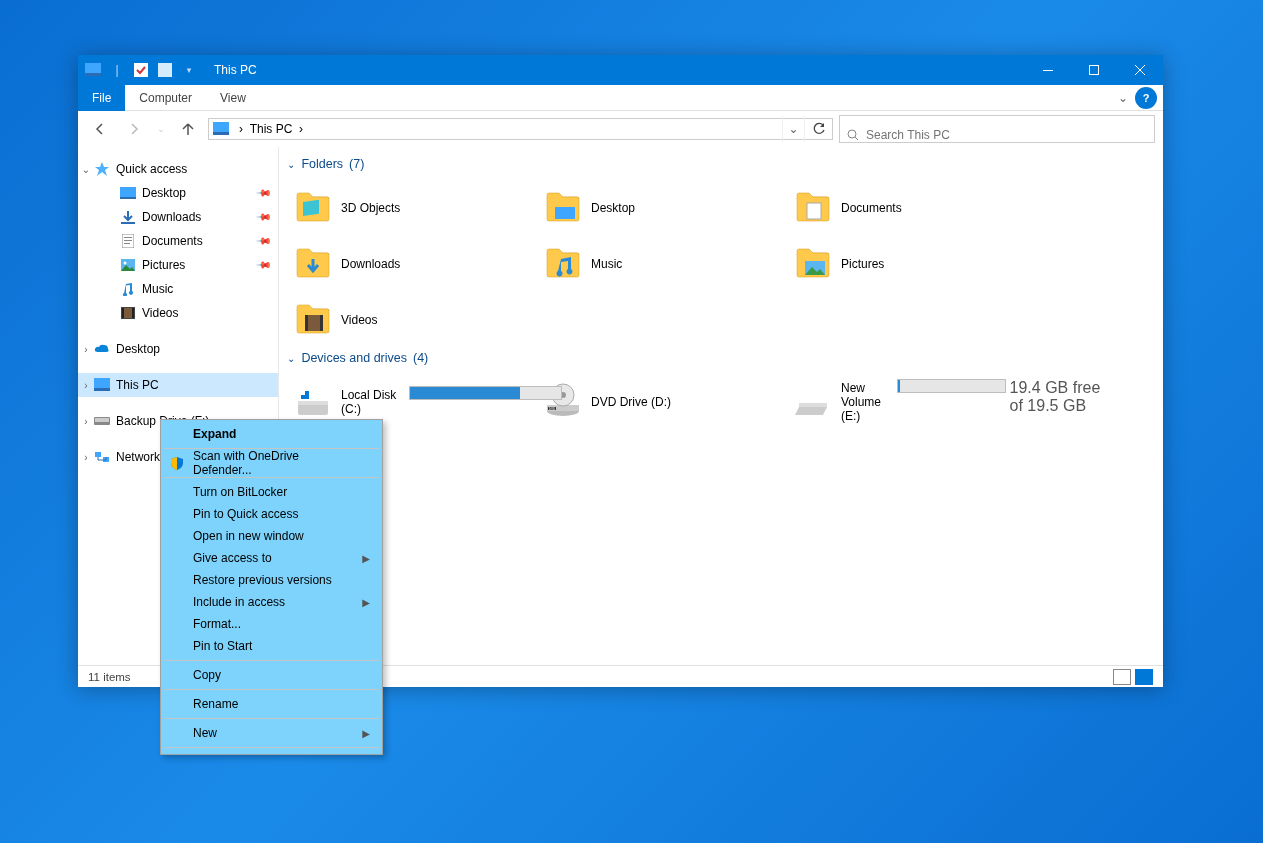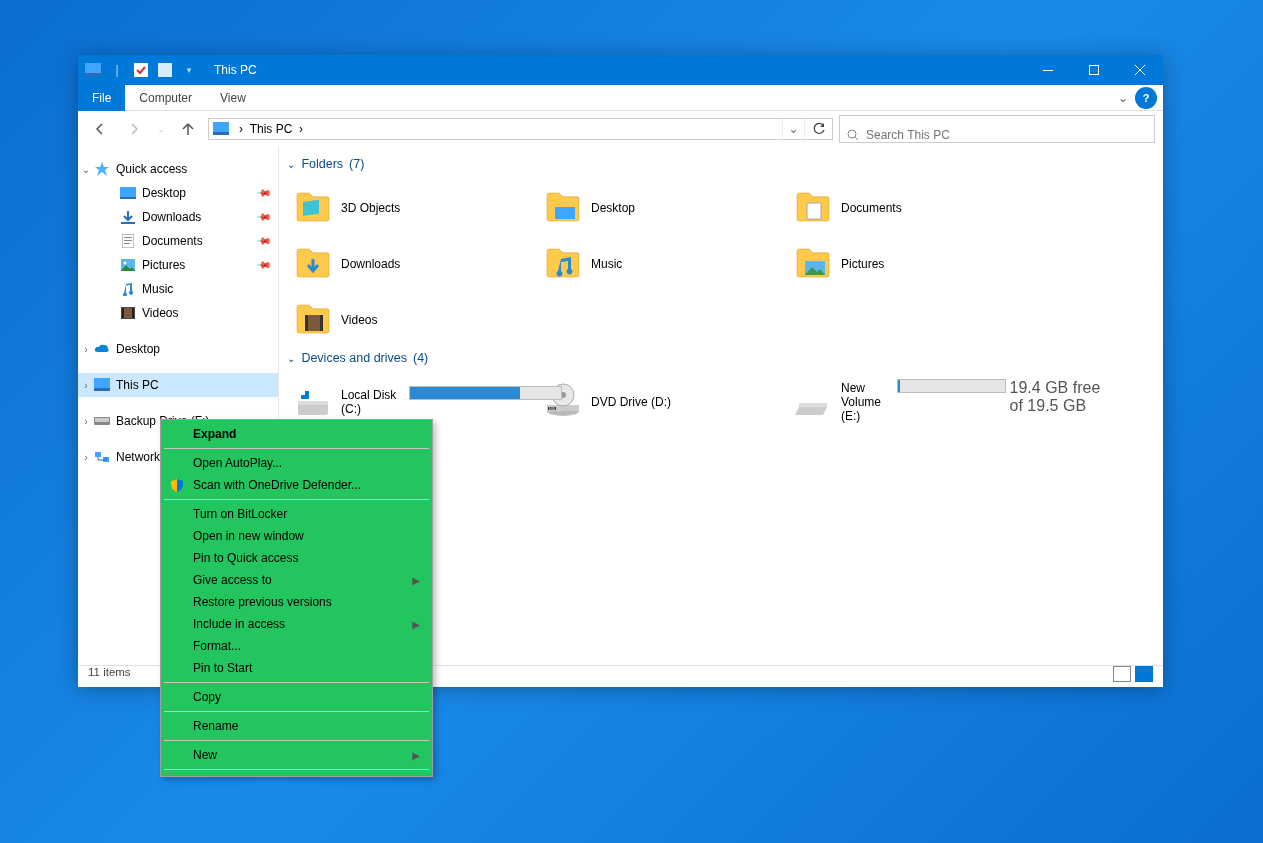--- a/index.html
+++ b/index.html
@@ -40,27 +40,27 @@
 .section-head{display:flex;align-items:center;gap:6px;color:#0a4a8a;font-size:12.5px;margin:2px 0 8px 0}
 .section-head .count{color:#0a4a8a}
 .grid{display:flex;flex-wrap:wrap}
 .tile{width:250px;height:56px;display:flex;align-items:center;padding:4px 8px;gap:10px}
 .tile .ticon{width:36px;height:36px}
 .tile .tlabel{font-size:12px;padding-top:2px}
 .drive{display:flex;flex-direction:row;gap:4px}
 .drive .bar{width:188px;height:14px;border:1px solid #bdbdbd;background:#e6e6e6;position:relative}
 .drive .bar .fill{height:100%;background:#2a8ad4}
 .drive .sub{font-size:16px;color:#555}
-.status{height:22px;border-top:1px solid #e1e1e1;display:flex;align-items:flex-start;padding:0 10px;color:#444;font-size:11.5px}
+.status{height:22px;border-top:1px solid #e1e1e1;display:flex;align-items:center;padding:0 10px;color:#444;font-size:11.5px}
 .status .vicons{margin-left:auto;display:flex;gap:4px}
 .status .vicons span{width:18px;height:16px;border:1px solid #888;display:inline-block}
 .status .vicons span.active{background:#0078d7;border-color:#0078d7}
 
 
-.ctxmenu{position:absolute;left:160px;top:419px;width:273px;background:#22c55e;border:1px solid #a0a0a0;box-shadow:3px 3px 6px rgba(0,0,0,.25);padding:3px 2px}
+.ctxmenu{position:absolute;left:160px;top:419px;width:223px;background:#7dd3fc;border:1px solid #a0a0a0;box-shadow:3px 3px 6px rgba(0,0,0,.25);padding:3px 2px}
 .ctxmenu .mi{height:22px;display:flex;align-items:center;padding:0 24px 0 30px;font-size:12px;position:relative}
 .ctxmenu .mi.bold{font-weight:600}
 .ctxmenu .mi .arrow{position:absolute;right:10px;color:#555;font-size:10px}
 .ctxmenu .mi .micon{position:absolute;left:6px;width:16px;display:flex;justify-content:center}
 .ctxmenu .sep{height:1px;background:#c5c5c5;margin:3px 1px}
 .ctxmenu .mi.highlight{border:2.5px solid #e7262a}
 
 
 svg{display:block}
 .folder-y{fill:#ffca4b;stroke:#d49a1b;stroke-width:.5}
@@ -436,40 +436,37 @@
     </div>
   </div>
 </div>
 
 <div class="ctxmenu" id="ctx">
     <div class="mi bold">
       <span>Expand</span>
     </div>
     <div class="sep"></div>
     <div class="mi">
-      <span>Open AutoPlay...</span>
-    </div>
-    <div class="mi">
       <span class="micon">
         <svg width="14" height="14">
           <path d="M7 1 L13 3 V7 Q13 12 7 14 Q1 12 1 7 V3 Z" fill="#0078d7"></path>
           <path d="M7 1 V14 Q1 12 1 7 V3 Z" fill="#ffb900"></path>
         </svg>
       </span>
       <span>Scan with OneDrive Defender...</span>
     </div>
     <div class="sep"></div>
     <div class="mi">
       <span>Turn on BitLocker</span>
     </div>
     <div class="mi">
+      <span>Pin to Quick access</span>
+    </div>
+    <div class="mi">
       <span>Open in new window</span>
-    </div>
-    <div class="mi">
-      <span>Pin to Quick access</span>
     </div>
     <div class="mi">
       <span>Give access to</span>
       <span class="arrow">▶</span>
     </div>
     <div class="mi">
       <span>Restore previous versions</span>
     </div>
     <div class="mi">
       <span>Include in access</span>

